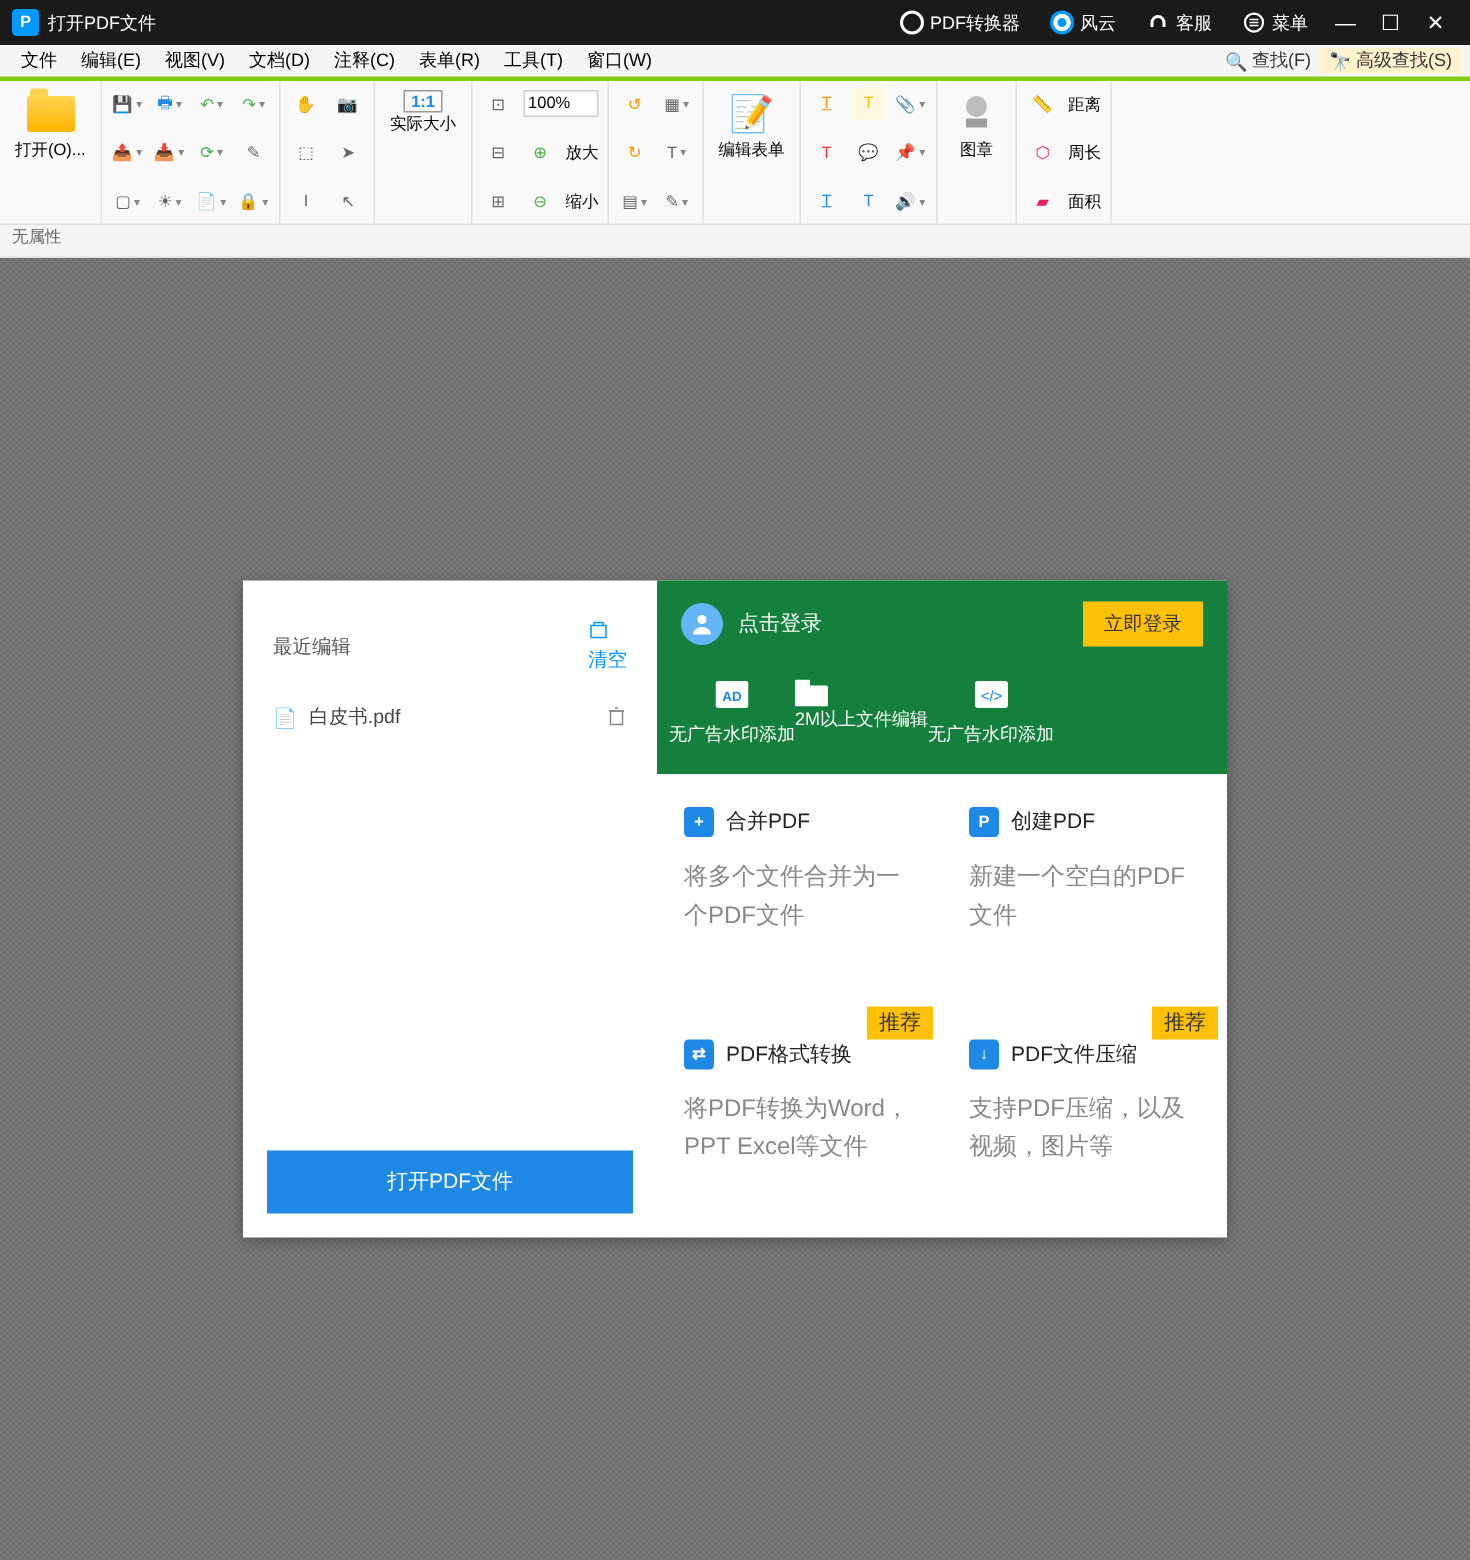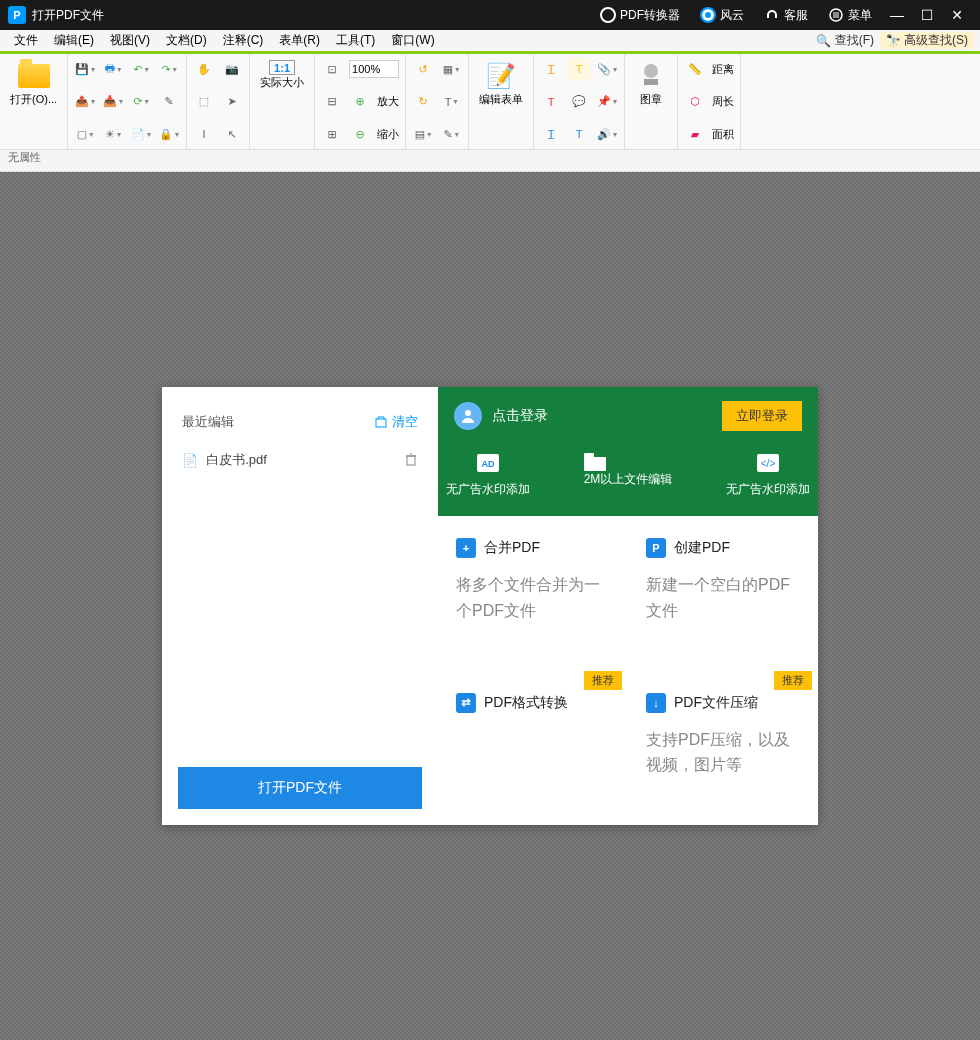--- a/index.html
+++ b/index.html
@@ -21,41 +21,41 @@
 .ribbon .bigbtn { display: flex; flex-direction: column; align-items: center; cursor: pointer; padding: 2px 4px; }
 .ribbon .bigbtn .icn { width: 32px; height: 32px; display: flex; align-items: center; justify-content: center; font-size: 24px; }
 .ribbon .smbtn { width: 22px; height: 22px; display: flex; align-items: center; justify-content: center; cursor: pointer; color: #666; }
 .ribbon .smbtn.dd::after { content: "▾"; font-size: 8px; margin-left: 2px; color: #888; }
 .ribbon input.zoom { width: 50px; height: 18px; font-size: 11px; border: 1px solid #ccc; padding: 0 2px; }
 .propbar { height: 22px; background: #f5f5f5; border-bottom: 1px solid #ddd; font-size: 11px; color: #666; padding: 0 8px; display: flex; align-items: flex-start; }
 .workspace { position: relative; height: calc(1040px - 30px - 24px - 96px - 22px); background: repeating-conic-gradient(#7a7a7a 0% 25%, #6f6f6f 0% 50%) 50% / 4px 4px; display: flex; align-items: center; justify-content: center; }
 .welcome { width: 656px; height: 438px; background: #fff; display: flex; box-shadow: 0 2px 10px rgba(0,0,0,0.3); }
 .welcome .left { width: 276px; display: flex; flex-direction: column; padding: 20px 16px 16px 16px; }
 .welcome .left .hdr { display: flex; justify-content: space-between; align-items: center; font-size: 13px; color: #555; padding: 6px 4px; }
-.welcome .left .hdr .clear { color: #0099ff; cursor: pointer; display: flex; align-items: center; gap: 4px; }
+.welcome .left .hdr .clear { color: #0099ff; cursor: pointer; display: flex; gap: 4px; flex-direction: column; }
 .welcome .left .file { display: flex; align-items: center; justify-content: space-between; padding: 14px 4px; font-size: 13px; color: #444; cursor: pointer; }
 .welcome .left .file .fn { display: flex; align-items: center; gap: 8px; }
 .welcome .left .file .del { color: #888; cursor: pointer; }
 .welcome .left .filler { flex: 1; }
 .welcome .left .openbtn { background: #1e88e5; color: #fff; text-align: center; padding: 12px; font-size: 14px; cursor: pointer; }
 .welcome .right { flex: 1; display: flex; flex-direction: column; }
 .welcome .right .top { background: #15803d; color: #fff; }
 .welcome .right .login { display: flex; align-items: center; padding: 14px 16px; gap: 10px; }
 .welcome .right .login .avatar { width: 28px; height: 28px; background: #64b5f6; border-radius: 50%; display: flex; align-items: center; justify-content: center; }
 .welcome .right .login .txt { flex: 1; font-size: 14px; }
 .welcome .right .login .loginbtn { background: #ffc107; color: #333; padding: 6px 14px; font-size: 13px; cursor: pointer; }
-.welcome .right .features { display: flex; justify-content: space-between; padding: 8px 8px 18px 8px; font-size: 12px; }
+.welcome .right .features { display: flex; justify-content: flex-start; padding: 8px 8px 18px 8px; font-size: 12px; }
 .welcome .right .features .feat { text-align: center; cursor: default; }
 .welcome .right .features .feat .fi { width: 24px; height: 20px; margin: 0 auto 8px; display: flex; align-items: center; justify-content: center; }
 .welcome .right .cards { flex: 1; display: grid; grid-template-columns: 1fr 1fr; grid-template-rows: 1fr 1fr; }
 .welcome .right .card { padding: 22px 18px 16px 18px; position: relative; cursor: pointer; }
 .welcome .right .card .ct { display: flex; align-items: center; gap: 8px; font-size: 14px; color: #222; margin-bottom: 14px; }
 .welcome .right .card .ct .ci { width: 20px; height: 20px; border-radius: 3px; display: flex; align-items: center; justify-content: center; color: #fff; font-size: 11px; font-weight: bold; }
 .welcome .right .card .cd { font-size: 16px; color: #888; line-height: 1.6; }
-.welcome .right .card .badge { position: absolute; top: 0; right: 6px; background: #ffc107; color: #333; font-size: 11px; padding: 2px 8px; }
+.welcome .right .card .badge { position: absolute; top: 0; right: 6px; background: #ffc107; color: #333; font-size: 14px; padding: 2px 8px; }
 .folder-icon { width: 32px; height: 24px; background: linear-gradient(#ffd54f,#ffb300); border-radius: 2px; position: relative; }
 .folder-icon::before { content:""; position:absolute; top:-5px; left:2px; width:12px; height:6px; background:#ffd54f; border-radius:2px 2px 0 0; }
 svg { display: block; }
 </style>
 </head>
 <body>
 
 <div class="titlebar">
   <div class="app-icon">P</div>
   <span>打开PDF文件</span>
@@ -333,20 +333,21 @@
               <span>创建PDF</span>
             </div>
           <div class="cd">新建一个空白的PDF文件</div>
         </div>
         <div class="card">
           <div class="badge">推荐</div>
           <div class="ct">
               <div class="ci" style="background:#1e88e5">⇄</div>
               <span>PDF格式转换</span>
             </div>
+          <div class="cd">将PDF转换为Word，PPT Excel等文件</div>
         </div>
         <div class="card">
           <div class="badge">推荐</div>
           <div class="ct">
               <div class="ci" style="background:#1e88e5">↓</div>
               <span>PDF文件压缩</span>
             </div>
           <div class="cd">支持PDF压缩，以及视频，图片等</div>
         </div>
       </div>

